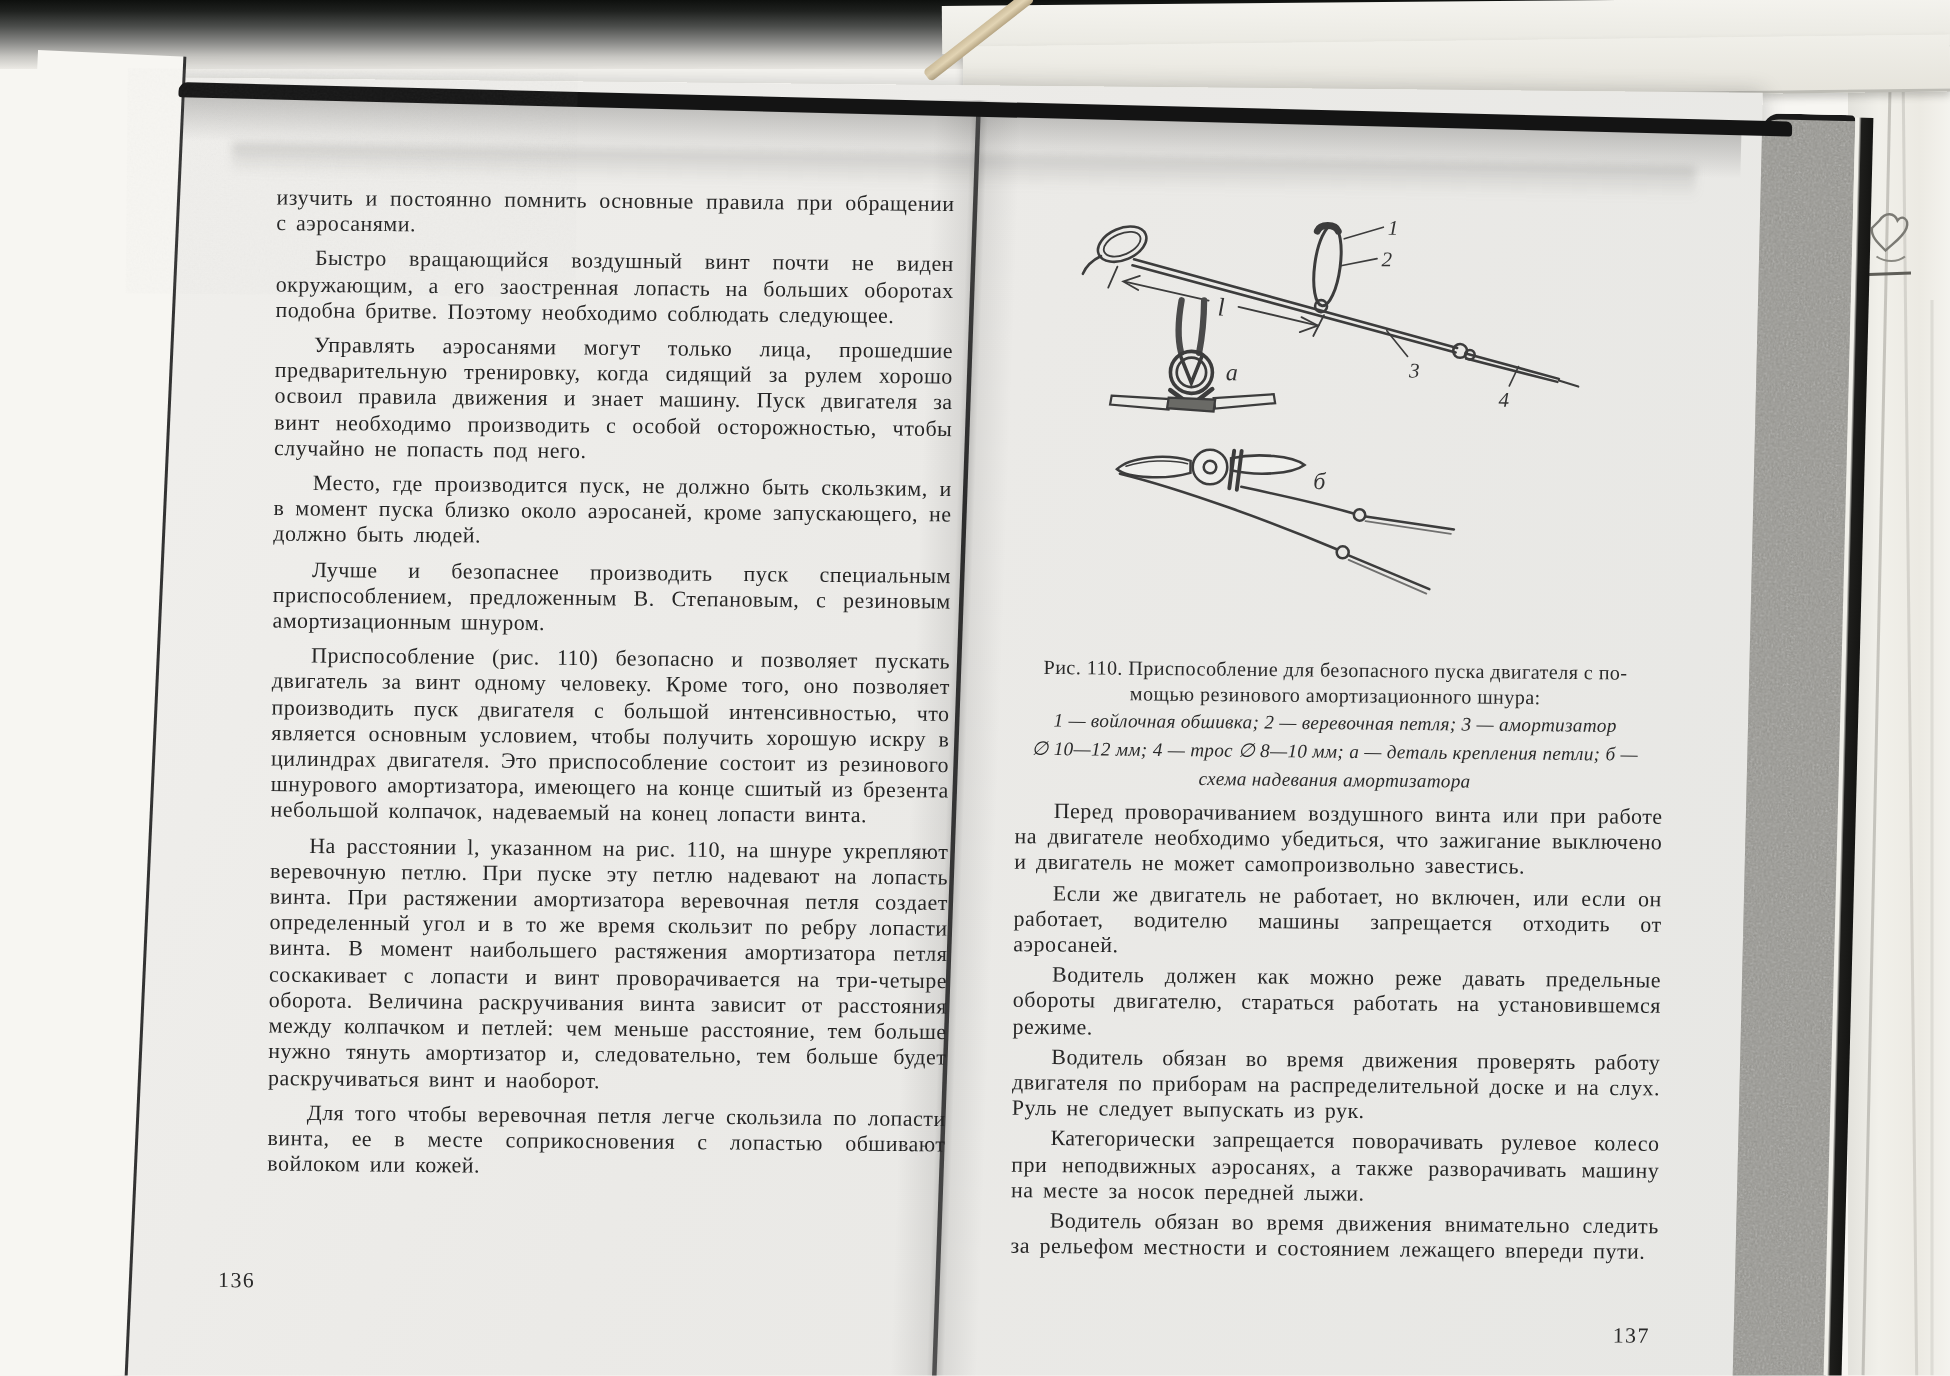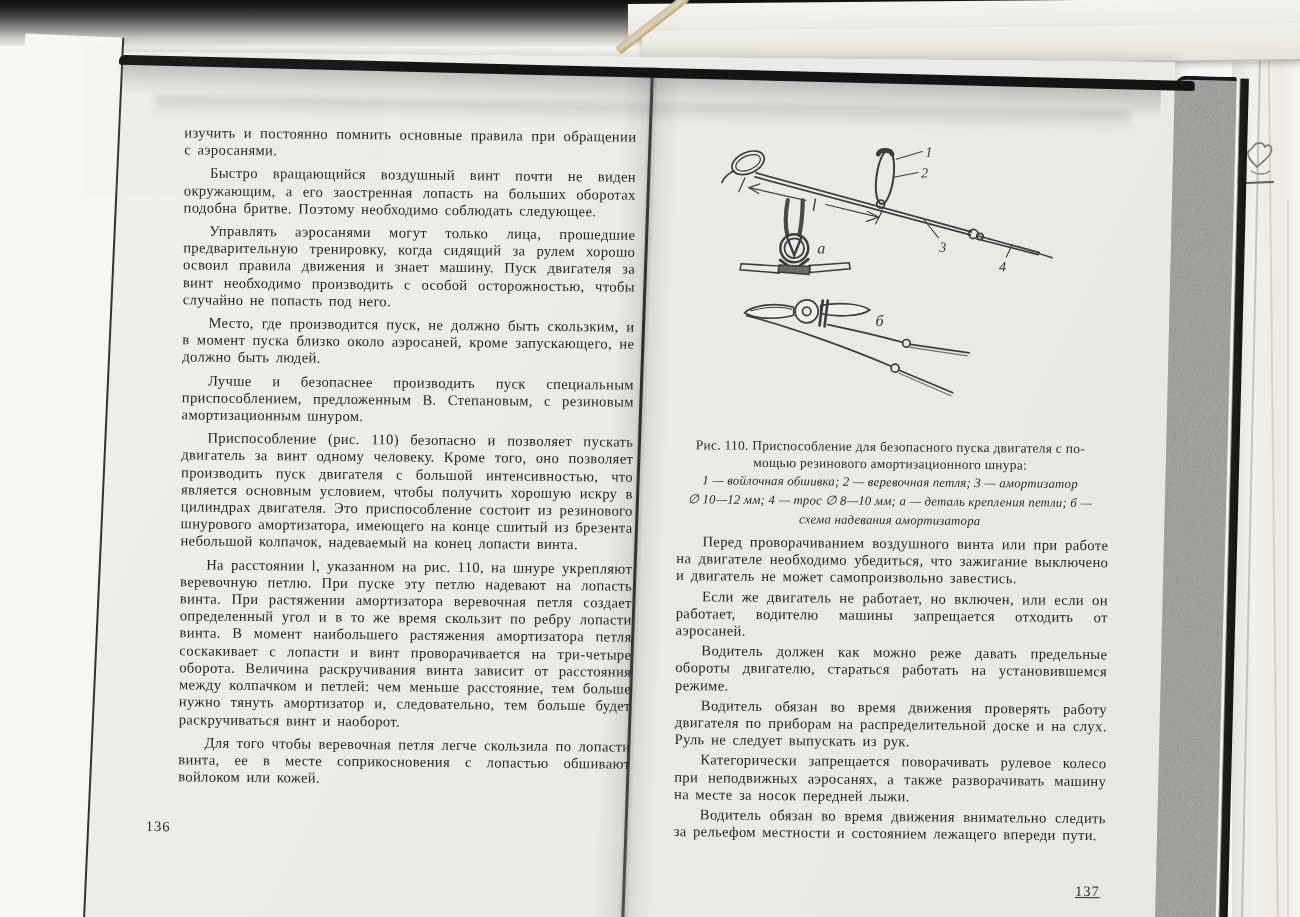--- a/index.html
+++ b/index.html
@@ -94,22 +94,22 @@
   .scan-grain{position:absolute;inset:0;z-index:20;pointer-events:none;opacity:.07;}
   
   .col{position:absolute;z-index:12;color:#262626;font-size:14.6px;line-height:17.2px;
        text-align:justify;letter-spacing:.35px;word-spacing:2.4px;}
   .left-col{left:100px;top:78px;width:452px;}
   .right-col{left:596px;top:482px;width:432px;}
   .para{margin:0 0 6px 0;text-indent:0;}
   .right-col .para{margin-bottom:3px;}
   .para.ind{text-indent:26px;}
   .pagenum{position:absolute;z-index:12;color:#2a2a2a;font-size:14.5px;letter-spacing:1px;}
-  .pn-left{left:68px;top:772px;}
-  .pn-right{left:998px;top:828px;text-decoration:underline;}
+  .pn-left{left:68px;top:800px;}
+  .pn-right{left:998px;top:828px;}
   
   .figure-svg{position:absolute;left:598px;top:62px;z-index:12;}
   .caption{position:absolute;left:588px;top:386px;width:442px;z-index:12;color:#2a2a2a;}
   .cap-title{font-size:13.4px;line-height:16.6px;text-align:center;letter-spacing:.3px;}
   .cap-legend{font-size:12.8px;line-height:15.8px;text-align:center;letter-spacing:.2px;font-style:italic;margin-top:3px;}
   svg text{fill:#333;font-family:"Liberation Serif","DejaVu Serif",serif;}
 </style>
 </head>
 <body>
 

